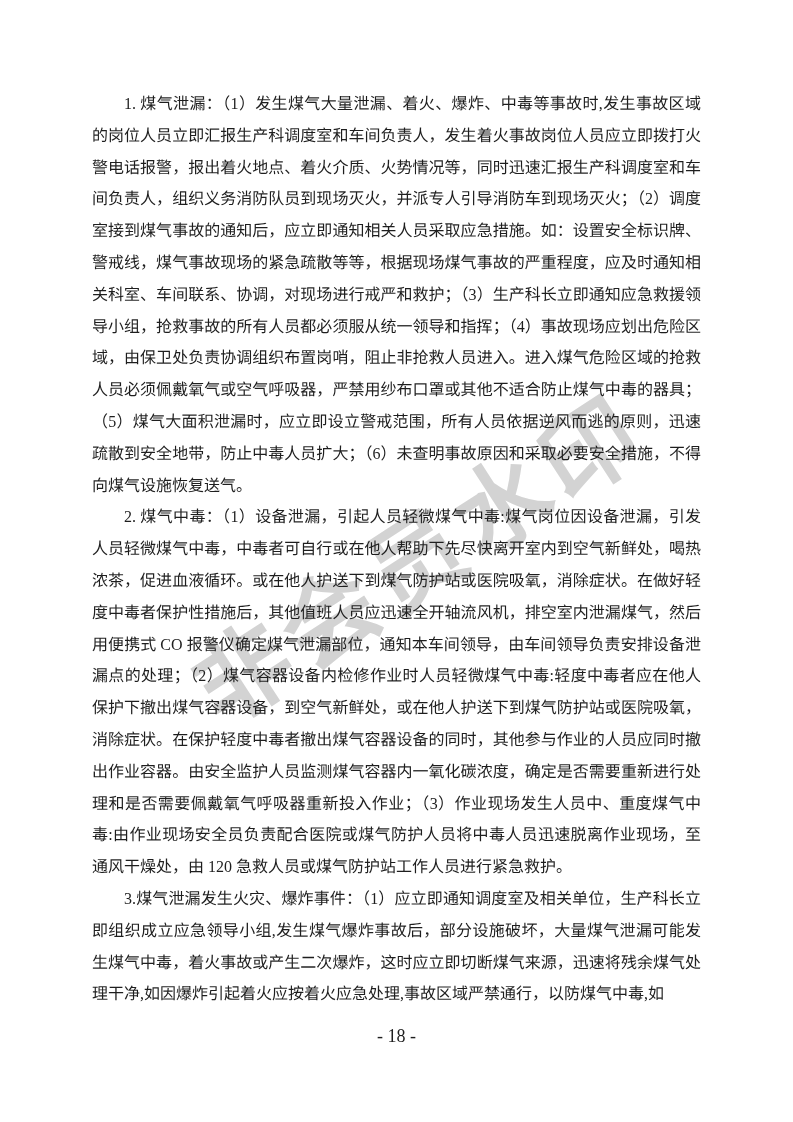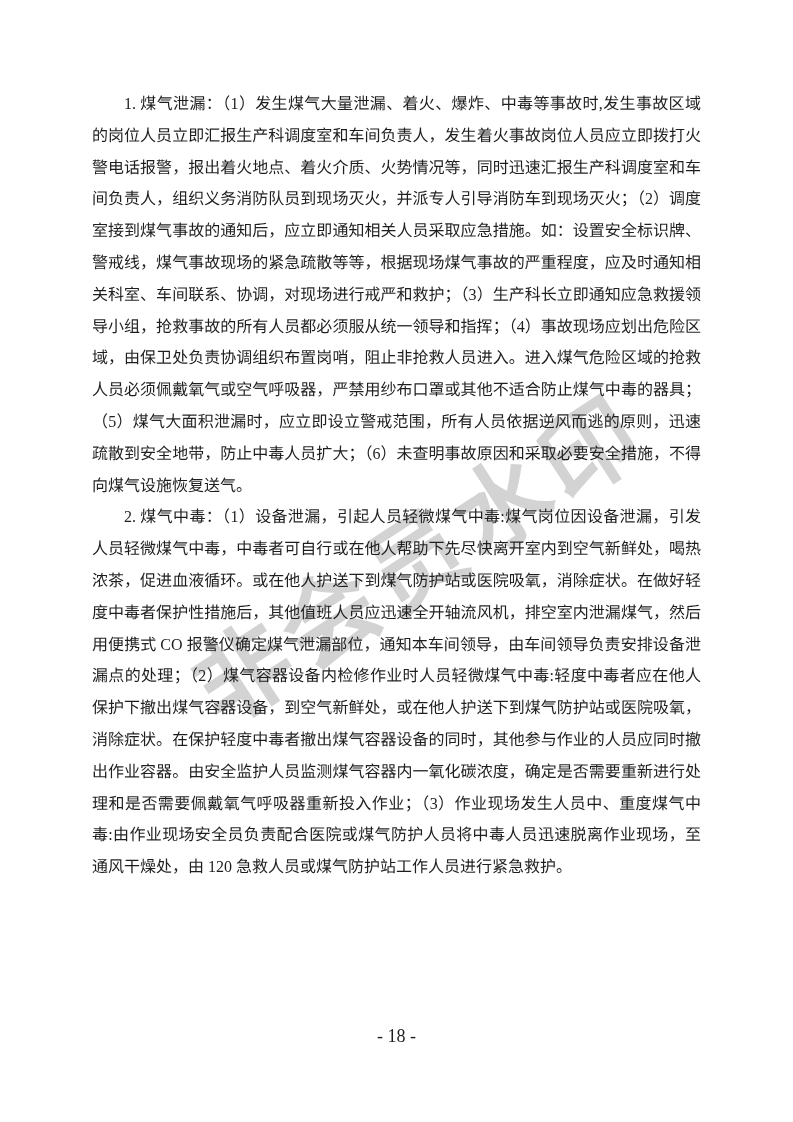--- a/index.html
+++ b/index.html
@@ -70,17 +70,18 @@
 </head>
 <body>
 
 <div class="page">
 
   <div class="watermark" style="color: rgb(211, 211, 211);">非会员水印</div>
 
   <div class="content">
     <p><span>1. 煤气泄漏：（1）发生煤气大量泄漏、着火、爆炸、中毒等事故时,发生事故区域的岗位人员立即汇报生产科调度室和车间负责人，发生着火事故岗位人员应立即拨打火警电话报警，报出着火地点、着火介质、火势情况等，同时迅速汇报生产科调度室和车间负责人，组织义务消防队员到现场灭火，并派专人引导消防车到现场灭火；（2）调度室接到煤气事故的通知后，应立即通知相关人员采取应急措施。如：设置安全标识牌、警戒线，煤气事故现场的紧急疏散等等，根据现场煤气事故的严重程度，应及时通知相关科室、车间联系、协调，对现场进行戒严和救护；</span><span class="u">（3）生产科长立即通知应急救援领导小组，抢救事故的所有人员都必须服从统一领导和指挥；（4）事故现场应划出危险区域，由保卫处负责协调组织布置岗哨，阻止非抢救人员进入。进入煤气危险区域的抢救人员必须佩戴氧气或空气呼吸器，严禁用纱布口罩或其他不适合防止煤气中毒的器具；（5）煤气大面积泄漏时，应立即设立警戒范围，所有人员依据逆风而逃的原则，迅速疏散到安全地带，防止中毒人员扩大；（6）未查明事故原因和采取必要安全措施，不得向煤气设施恢复送气。</span></p>
     <p><span>2. 煤气中毒：（1）设备泄漏，引起人员轻微煤气中毒:煤气岗位因设备泄漏，引发人员轻微煤气中毒，中毒者可自行或在他人帮助下先尽快离开室内到空气新鲜处，喝热浓茶，促进血液循环。或在他人护送下到煤气防护站或医院吸氧，消除症状。在做好轻度中毒者保护性措施后，其他值班人员应迅速全开轴流风机，排空室内泄漏煤气，然后用便携式 CO 报警仪确定煤气泄漏部位，通知本车间领导，由车间领导负责安排设备泄漏点的处理；（2）煤气容器设备内检修作业时人员轻微煤气中毒:轻度中毒者应在他人保护下撤出煤气容器设备，到空气新鲜处，或在他人护送下到煤气防护站或医院吸氧，消除症状。在保护轻度中毒者撤出煤气容器设备的同时，其他参与作业的人员应同时撤出作业容器。由安全监护人员监测煤气容器内一氧化碳浓度，确定是否需要重新进行处理和是否需要佩戴氧气呼吸器重新投入作业；</span><span class="u">（3）作业现场发生人员中、重度煤气中毒:由作业现场安全员负责配合医院或煤气防护人员将中毒人员迅速脱离作业现场，至通风干燥处，由 120 急救人员或煤气防护站工作人员进行紧急救护。</span></p>
+    <p><span>3.煤气泄漏发生火灾、爆炸事件：（1）应立即通知调度室及相关单位，生产科长立即组织成立应急领导小组,发生煤气爆炸事故后，部分设施破坏，大量煤气泄漏可能发生煤气中毒，着火事故或产生二次爆炸，这时应立即切断煤气来源，迅速将残余煤气处理干净,如因爆炸引起着火应按着火应急处理,事故区域严禁通行，以防煤气中毒,如</span></p>
   </div>
 
   <div class="footer">- 18 -</div>
 
 </div>
 
 </body></html>

